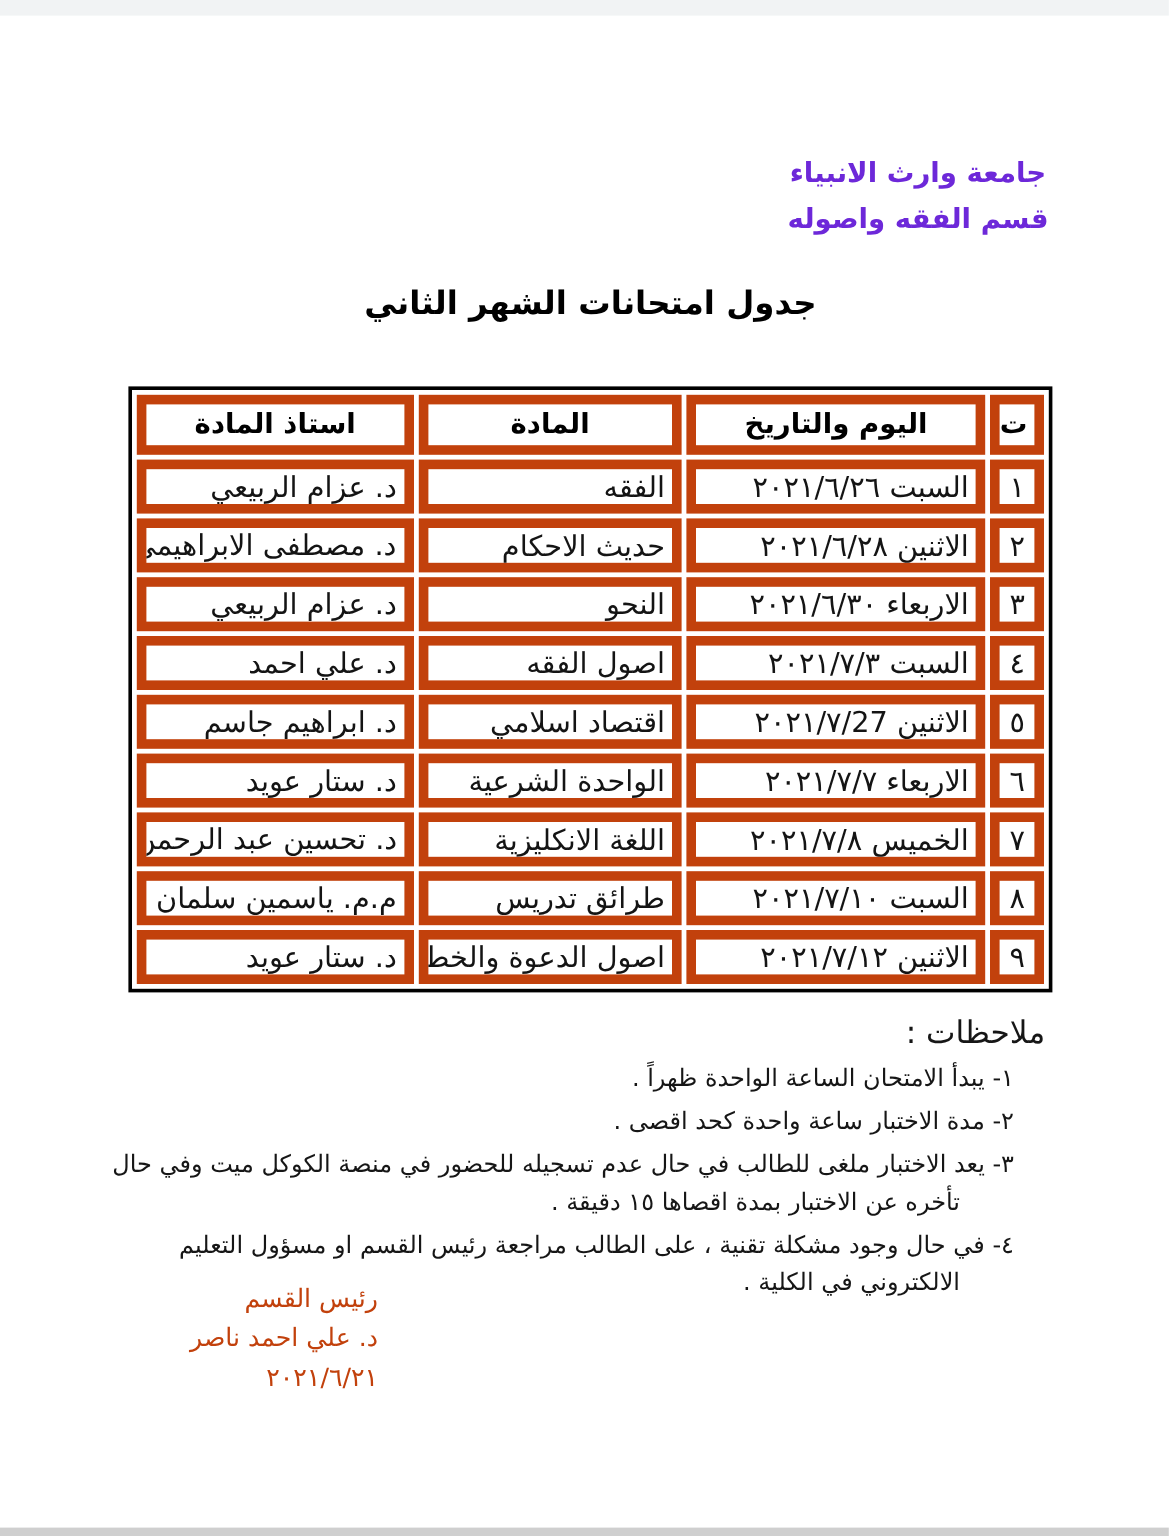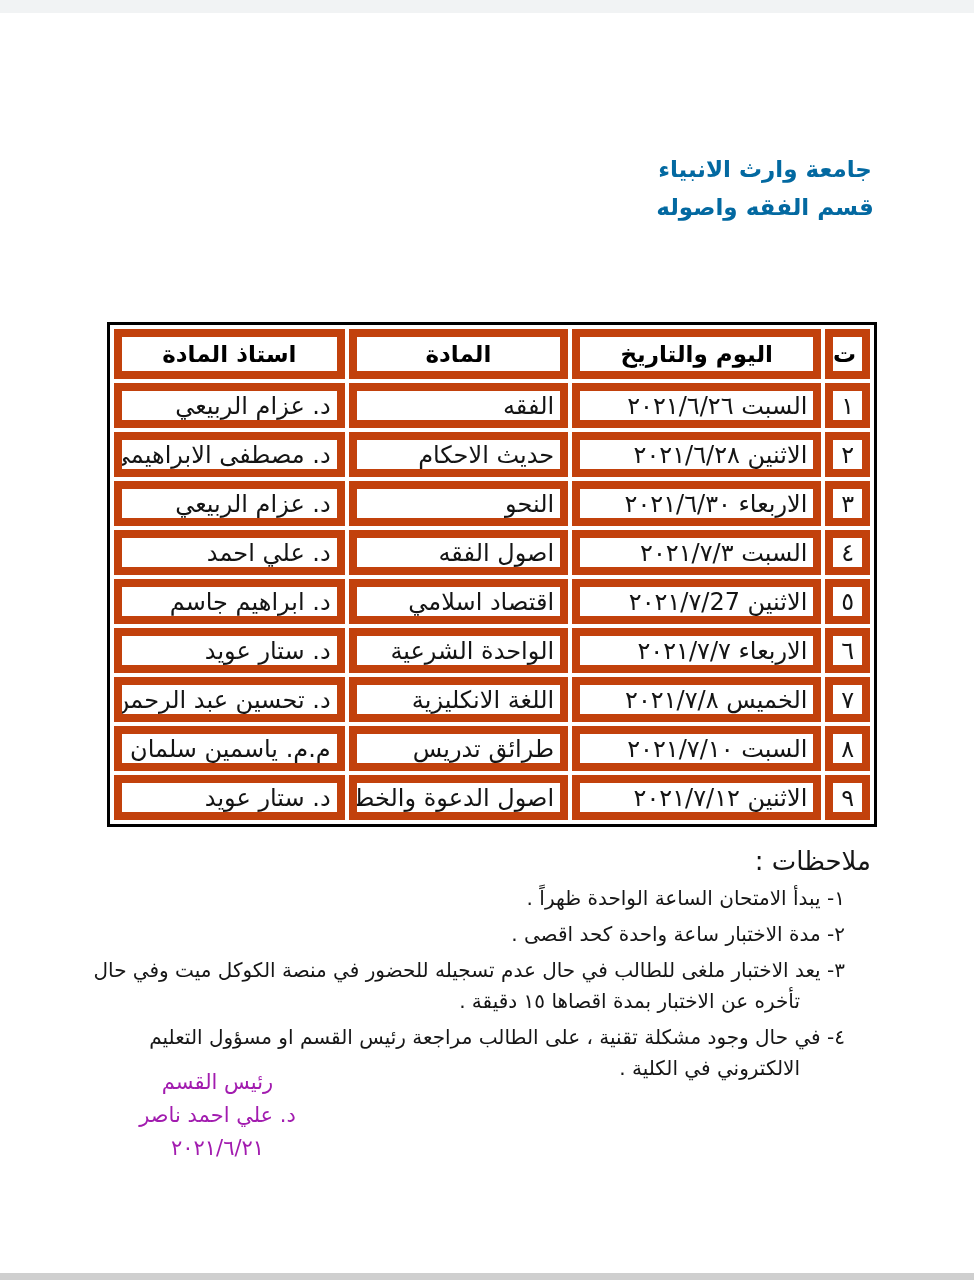--- a/index.html
+++ b/index.html
@@ -11,21 +11,21 @@
     overflow: hidden;
   }
   .viewport { position: relative; width: 974px; height: 1280px; background: #ffffff; }
   .strip-top { position: absolute; top: 0; left: 0; width: 974px; height: 13px; background: #f1f3f4; }
   .strip-bottom { position: absolute; bottom: 0; left: 0; width: 974px; height: 7px; background: #cfcfcf; }
 
   
   .letterhead {
     position: absolute; top: 126px; left: 640px; width: 250px;
     direction: rtl; text-align: center;
-    font-size: 23px; font-weight: 700; line-height: 38px; color: #0369a1; margin-top: 24px;
+    font-size: 23px; font-weight: 700; line-height: 38px; color: #6d28d9;
   }
 
   
   .titles {
     position: absolute; top: 236px; left: 107px; width: 770px;
     direction: rtl; text-align: center; color: #000;
   }
   .title-main { font-size: 27px; font-weight: 800; line-height: 36px; }
   .title-sub  { font-size: 26px; font-weight: 800; line-height: 36px; margin-top: 10px; }
 
@@ -65,36 +65,37 @@
     direction: rtl; text-align: right;
     font-size: 20px; line-height: 31px; color: #161616;
   }
   .notes-heading { font-size: 26px; margin-bottom: 6px; }
   .notes-list { padding-right: 26px; }
   .note { padding-right: 45px; text-indent: -45px; margin-bottom: 5px; }
 
   
   .signature {
     position: absolute; top: 1066px; left: 120px; width: 195px;
-    direction: rtl; text-align: center;
-    font-size: 21px; line-height: 33px; color: #a21caf;
+    direction: rtl; 
+    font-size: 21px; line-height: 33px; color: #c2410c;
   }
 </style>
 </head>
 <body>
 
 <div class="viewport">
   <div class="strip-top"></div>
 
   <div class="letterhead">
     <div>جامعة وارث الانبياء</div>
     <div>قسم الفقه واصوله</div>
   </div>
 
   <div class="titles">
+    <div class="title-main">جدول امتحانات الشهر الثاني</div>
   </div>
 
   <div class="table-wrap">
     <table class="exam">
       <colgroup>
         <col class="col-no">
           <col class="col-date">
           <col class="col-subject">
           <col class="col-prof">
       </colgroup>

